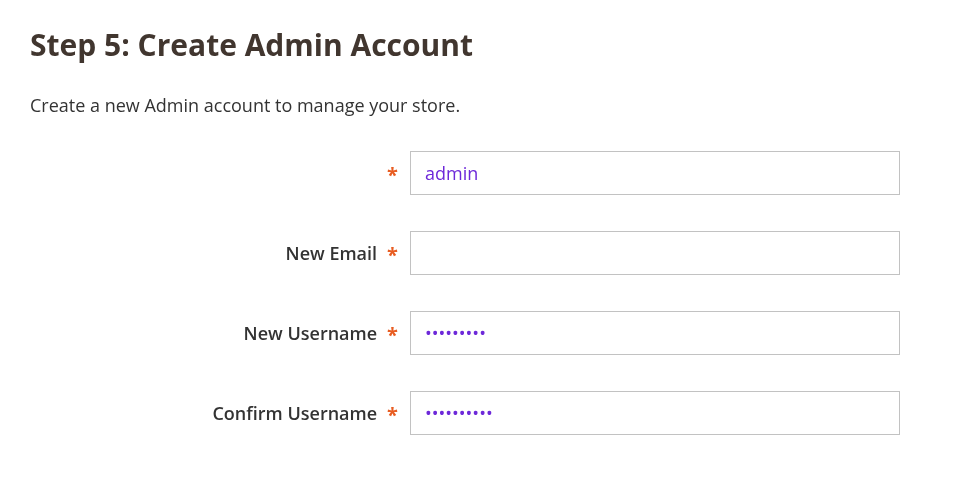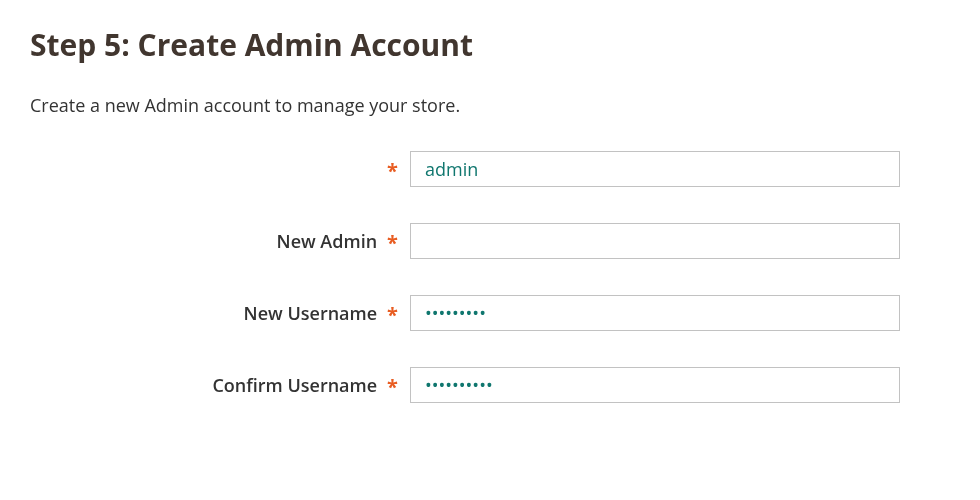--- a/index.html
+++ b/index.html
@@ -45,46 +45,46 @@
       color: #e85d22;
       font-size: 20px;
       font-weight: 700;
       margin-left: 10px;
       line-height: 1;
       position: relative;
       top: 2px;
     }
     .field-input {
       width: 490px;
-      height: 36px;
+      height: 44px;
       border: 1px solid #c2c2c2;
       font-size: 18px;
       padding: 8px 14px;
-      color: #0f766e;
+      color: #6d28d9;
       outline: none;
       font-family: inherit;
     }
   </style>
 </head>
 <body>
 
 <h1 class="page-title">Step 5: Create Admin Account</h1>
 
 <p class="description">Create a new Admin account to manage your store.</p>
 
 <div class="form-row">
   <div class="label-wrap">
     <span class="required-asterisk">*</span>
   </div>
   <input type="text" class="field-input" value="admin" style="">
 </div>
 
 <div class="form-row">
   <div class="label-wrap">
-    <span class="field-label">New Admin</span>
+    <span class="field-label">New Email</span>
     <span class="required-asterisk">*</span>
   </div>
   <input type="text" class="field-input" value="" style="">
 </div>
 
 <div class="form-row">
   <div class="label-wrap">
     <span class="field-label">New Username</span>
     <span class="required-asterisk">*</span>
   </div>

